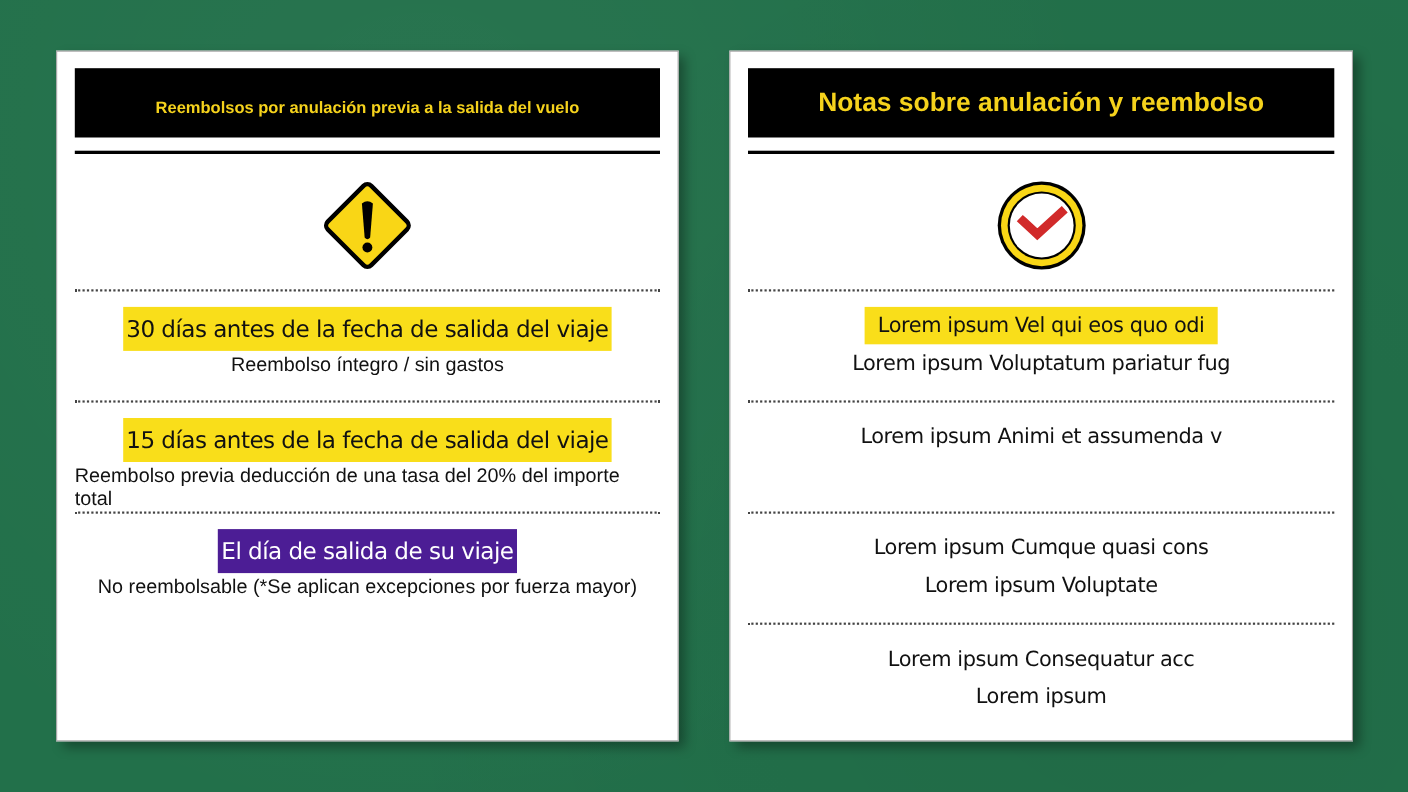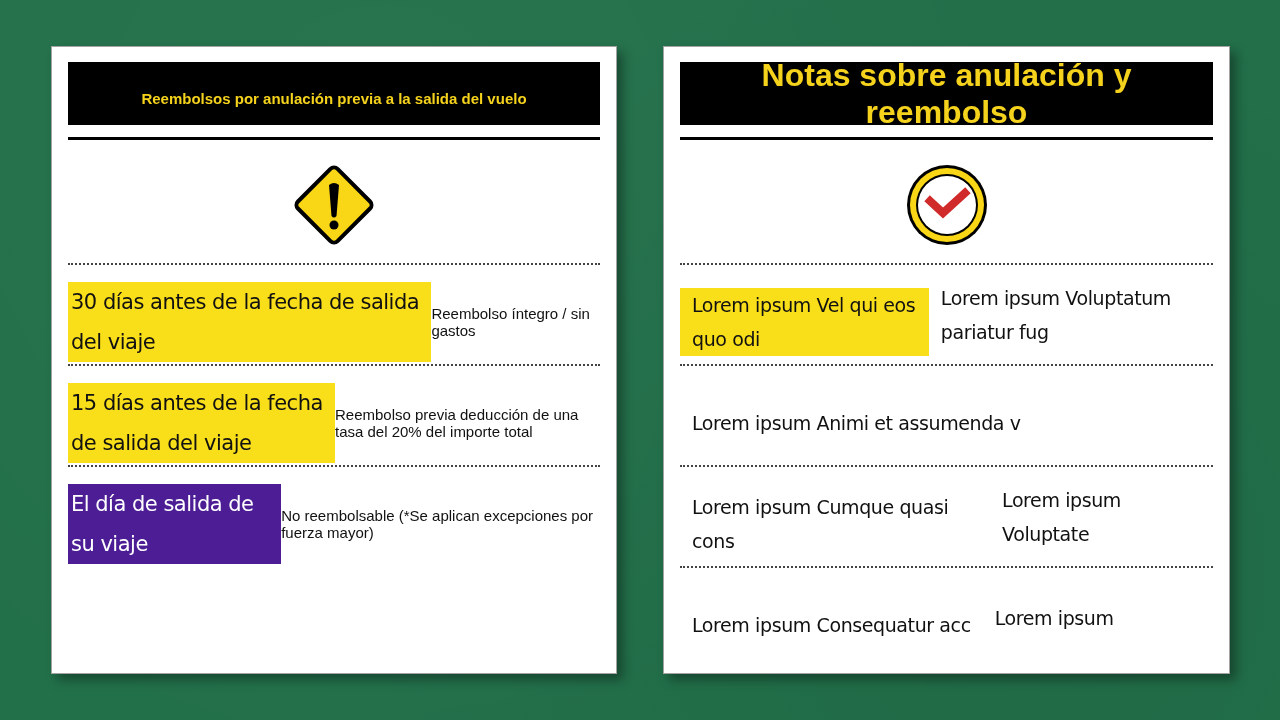--- a/index.html
+++ b/index.html
@@ -32,21 +32,21 @@
       position: absolute;
       left: 16px; right: 16px;
       top: 15px; height: 63px;
       background: #000;
       display: flex; align-items: center; justify-content: center;
       color: #f5d21c;
       font-weight: bold;
       text-align: center;
     }
     .left .header-bar { font-size: 15px; padding-top: 10px; box-sizing: border-box; }
-    .right .header-bar { font-size: 32px; }
+    .right .header-bar { font-size: 24px; }
 
     .thick-rule {
       position: absolute;
       left: 16px; right: 16px;
       top: 90px; height: 3px;
       background: #000;
     }
 
     .icon-wrap {
       position: absolute;
@@ -57,39 +57,39 @@
 
     .rows {
       position: absolute;
       left: 16px; right: 16px;
       top: 216px;
     }
     .row {
       height: 101px;
       border-top: 2px dotted #444;
       box-sizing: border-box;
-      display: flex; align-items: center;
+      display: flex; flex-direction: column; align-items: center;
     }
     .left .row .title {
       margin-top: 14px;
       font-family: "DejaVu Sans", sans-serif;
       font-size: 21px;
       line-height: 40px;
       padding: 0 3px;
       color: #111;
       background: #f9de1a;
       letter-spacing: -0.5px;
     }
     .left .row .title.red {
       background: #4c1d95;
       color: #fff;
     }
     .left .row .sub {
-      margin-top: 14px;
-      font-size: 15px;
+      margin-top: 2px;
+      font-size: 18px;
       color: #111;
     }
 
     .right .row .line1, .right .row .line2 {
       font-family: "DejaVu Sans", sans-serif;
       font-size: 19px;
       color: #111;
       letter-spacing: -0.4px;
       line-height: 34px;
       padding: 0 12px;

